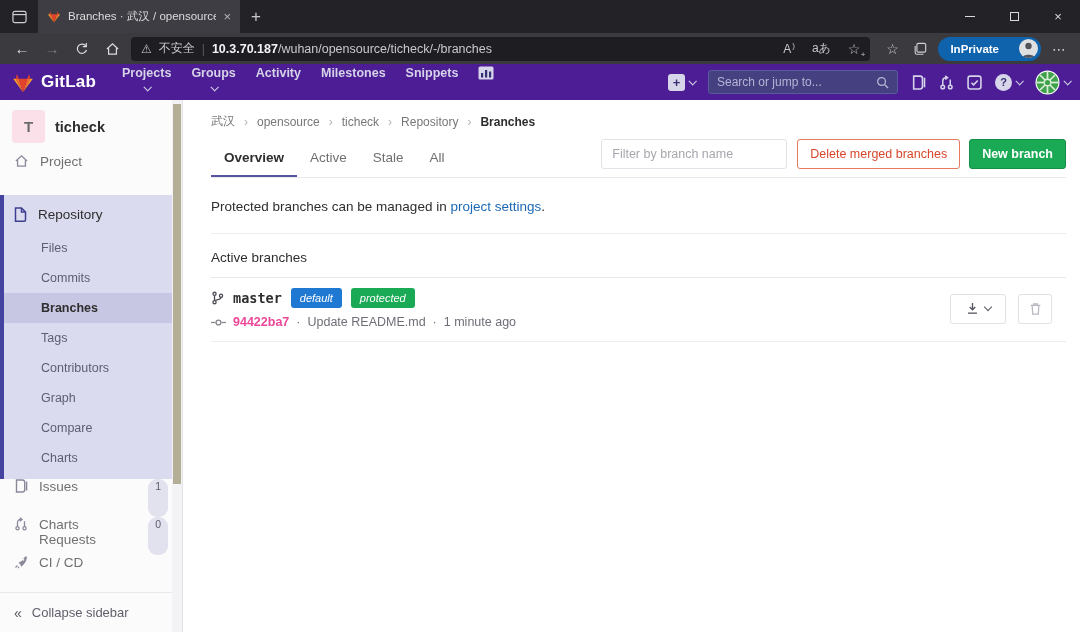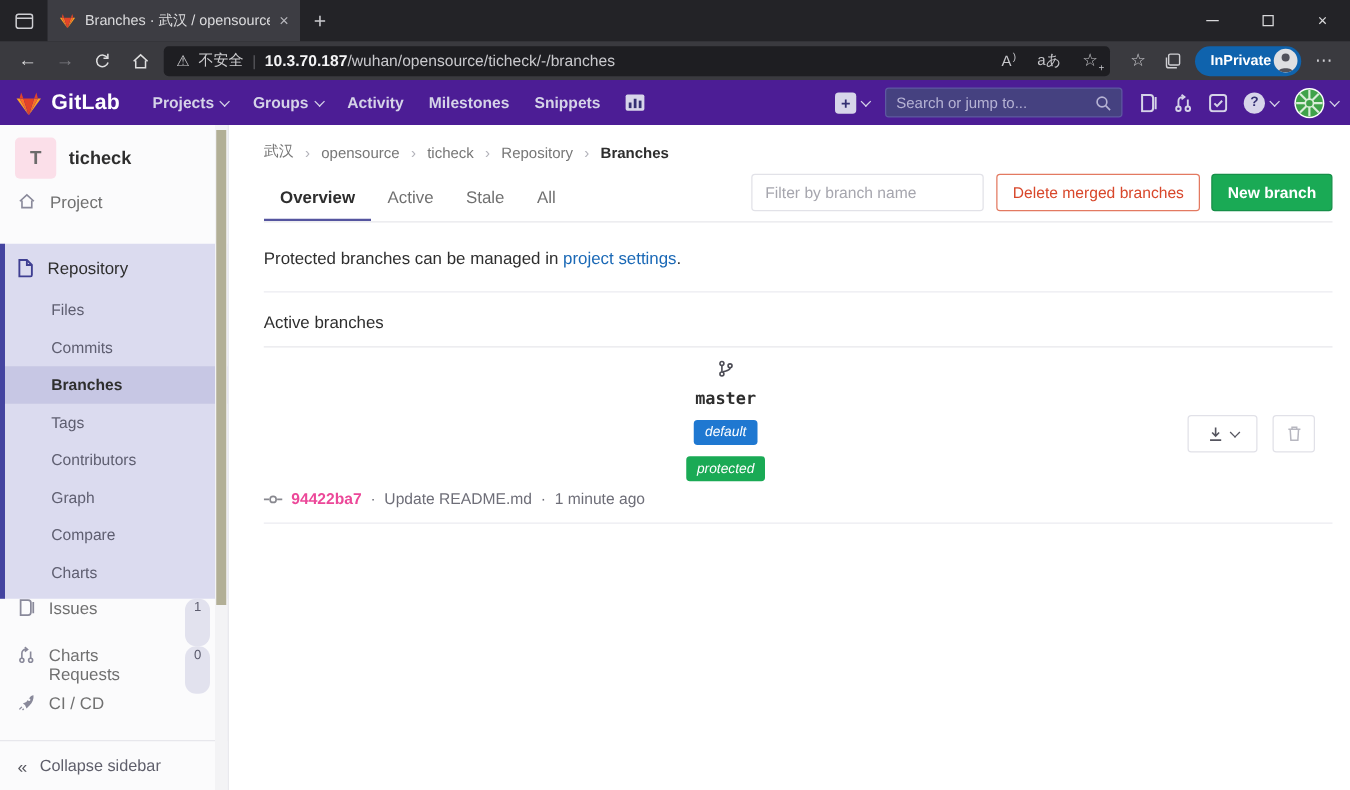--- a/index.html
+++ b/index.html
@@ -25,29 +25,29 @@
   .addressbar { flex:1; height:24px; background:#1e1e22; border-radius:4px; display:flex; align-items:center; padding:0 10px; margin:0 8px 0 4px; gap:7px; min-width:0; color:#cbcbce; font-size:12px; }
   .sec-sep { color:#5b5b60; }
   .url { white-space:nowrap; overflow:hidden; font-size:12.5px; }
   .url-host { color:#f3f3f5; font-weight:700; }
   .url-path { color:#c9c9cd; }
   .addr-spacer { flex:1; }
   .addr-ic { color:#c6c6ca; font-size:12px; display:flex; align-items:center; margin-left:10px; position:relative; }
   .read-aloud-paren { font-size:8px; margin-left:1px; transform:translateY(-3px); display:inline-block; }
   .star-plus { position:absolute; right:-5px; bottom:-2px; font-size:8px; }
   .tb-ic { width:28px; display:flex; align-items:center; justify-content:center; color:#cfcfd3; font-size:14px; position:relative; }
-  .pill { height:24px; background:#0f63ad; border-radius:12px; display:flex; align-items:center; gap:2px; padding:0 3px 0 12px; margin:0 4px; }
+  .pill { height:24px; background:#0f63ad; border-radius:12px; display:flex; align-items:center; gap:20px; padding:0 3px 0 12px; margin:0 4px; }
   .pill-label { color:#fff; font-size:11.5px; font-weight:700; }
   .pill-avatar { width:19px; height:19px; border-radius:50%; background:#dfe0e2; display:flex; align-items:flex-end; justify-content:center; overflow:hidden; }
 
   
   .gl-nav { height:36px; background:#4c1d95; display:flex; align-items:center; padding:0 10px; flex:0 0 auto; }
   .brand { display:flex; align-items:center; gap:7px; padding:0 8px 0 2px; margin-right:8px; }
   .brand-name { color:#fff; font-size:17px; font-weight:700; letter-spacing:0.2px; }
-  .gl-item { font-size:12.5px; font-weight:700; color:#d5d3e8; padding:0 10px; display:flex; align-items:center; gap:5px; height:32px; }
+  .gl-item { font-size:12.5px; font-weight:700; color:#d5d3e8; padding:0 10px; display:flex; align-items:center; gap:5px; height:32px;flex-direction:column; }
   .chev { width:6px; height:6px; border-right:1.5px solid currentColor; border-bottom:1.5px solid currentColor; transform:rotate(45deg) translateY(-1px); display:inline-block; }
   .gl-right { margin-left:auto; display:flex; align-items:center; gap:13px; color:#d5d3e8; }
   .plus-box { width:17px; height:17px; background:#d7d5ea; color:#343073; border-radius:3px; font-size:13px; font-weight:700; display:flex; align-items:center; justify-content:center; line-height:1; }
   .gl-iconbtn { display:flex; align-items:center; gap:4px; color:#d5d3e8; }
   .gl-search { width:190px; height:24px; background:#454180; border:1px solid #5d59a0; border-radius:3px; display:flex; align-items:center; padding:0 8px; gap:6px; }
   .gl-search input { background:transparent; border:0; outline:none; flex:1; min-width:0; font-size:12px; color:#e8e6f4; font-family:inherit; }
   .gl-search input::placeholder { color:#b6b3d4; }
   .help-circle { width:17px; height:17px; border-radius:50%; background:#d7d5ea; color:#343073; font-size:11px; font-weight:700; display:flex; align-items:center; justify-content:center; }
 
   
@@ -83,21 +83,21 @@
   .filter-input { width:186px; height:30px; border:1px solid #e2e2e8; border-radius:3px; padding:0 10px; font-size:12.5px; color:#333; margin:0 10px 6px 0; font-family:inherit; outline:none; }
   .filter-input::placeholder { color:#a6a6ae; }
   .btn { height:30px; border-radius:3px; font-size:12.5px; display:inline-flex; align-items:center; padding:0 12px; margin-bottom:6px; cursor:default; font-family:inherit; }
   .btn-danger { background:#fff; border:1px solid #e37a61; color:#d8472b; margin-right:9px; }
   .btn-green { background:#1aaa55; border:1px solid #168f48; color:#fff; font-weight:700; }
   .notice { padding:21px 0 19px; border-bottom:1px solid #ececf1; font-size:13.5px; color:#2e2e2e; }
   .link { color:#1b69b6; }
   .section-head { padding:16px 0 12px; font-size:13.5px; color:#2e2e2e; border-bottom:1px solid #e7e7ec; }
   .branch-row { display:flex; align-items:center; padding:10px 0 12px; border-bottom:1px solid #ececf1; }
   .branch-info { flex:1; min-width:0; }
-  .b-line1 { display:flex; align-items:center; gap:9px;flex-direction:column; }
+  .b-line1 { display:flex; align-items:center; gap:9px; }
   .branch-ic { color:#4c4c55; display:flex; }
   .branch-name { font-family:"DejaVu Sans Mono","Liberation Mono",monospace; font-size:13.5px; font-weight:700; color:#2e2e2e; }
   .badge { font-size:11px; color:#fff; border-radius:3px; padding:4px 9px;font-style:italic; }
   .badge-default { background:#1f78d1; }
   .badge-protected { background:#1aaa55; }
   .b-line2 { display:flex; align-items:center; gap:7px; margin-top:7px; font-size:12.5px; color:#6e6e78; }
   .commit-ic { color:#88888f; display:flex; }
   .sha { color:#ec4899;font-weight:bold; }
   .branch-controls { display:flex; align-items:center; gap:12px; margin-right:14px; }
   .btn-icon { height:30px; border:1px solid #e1e1e8; border-radius:3px; background:#fff; display:flex; align-items:center; justify-content:center; color:#55555f; gap:6px; }

